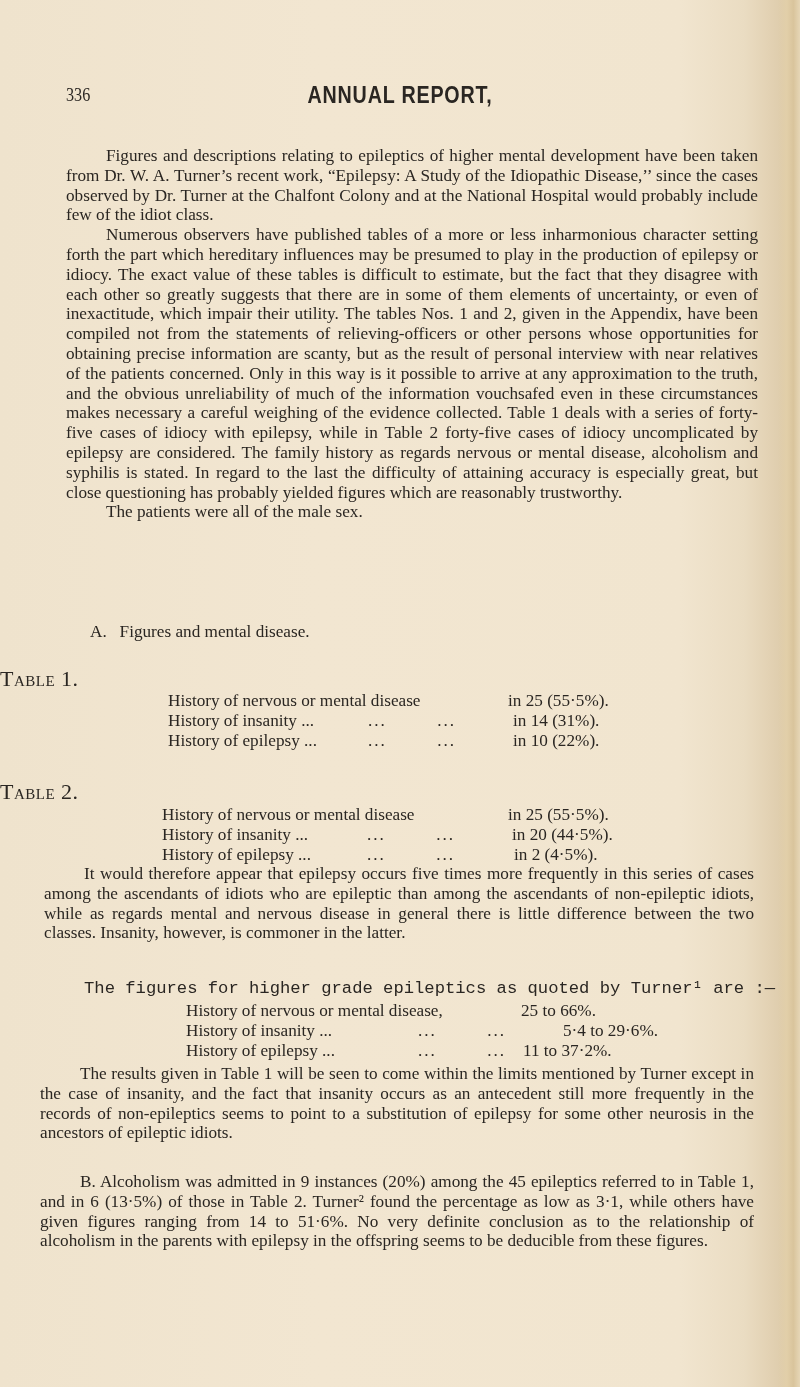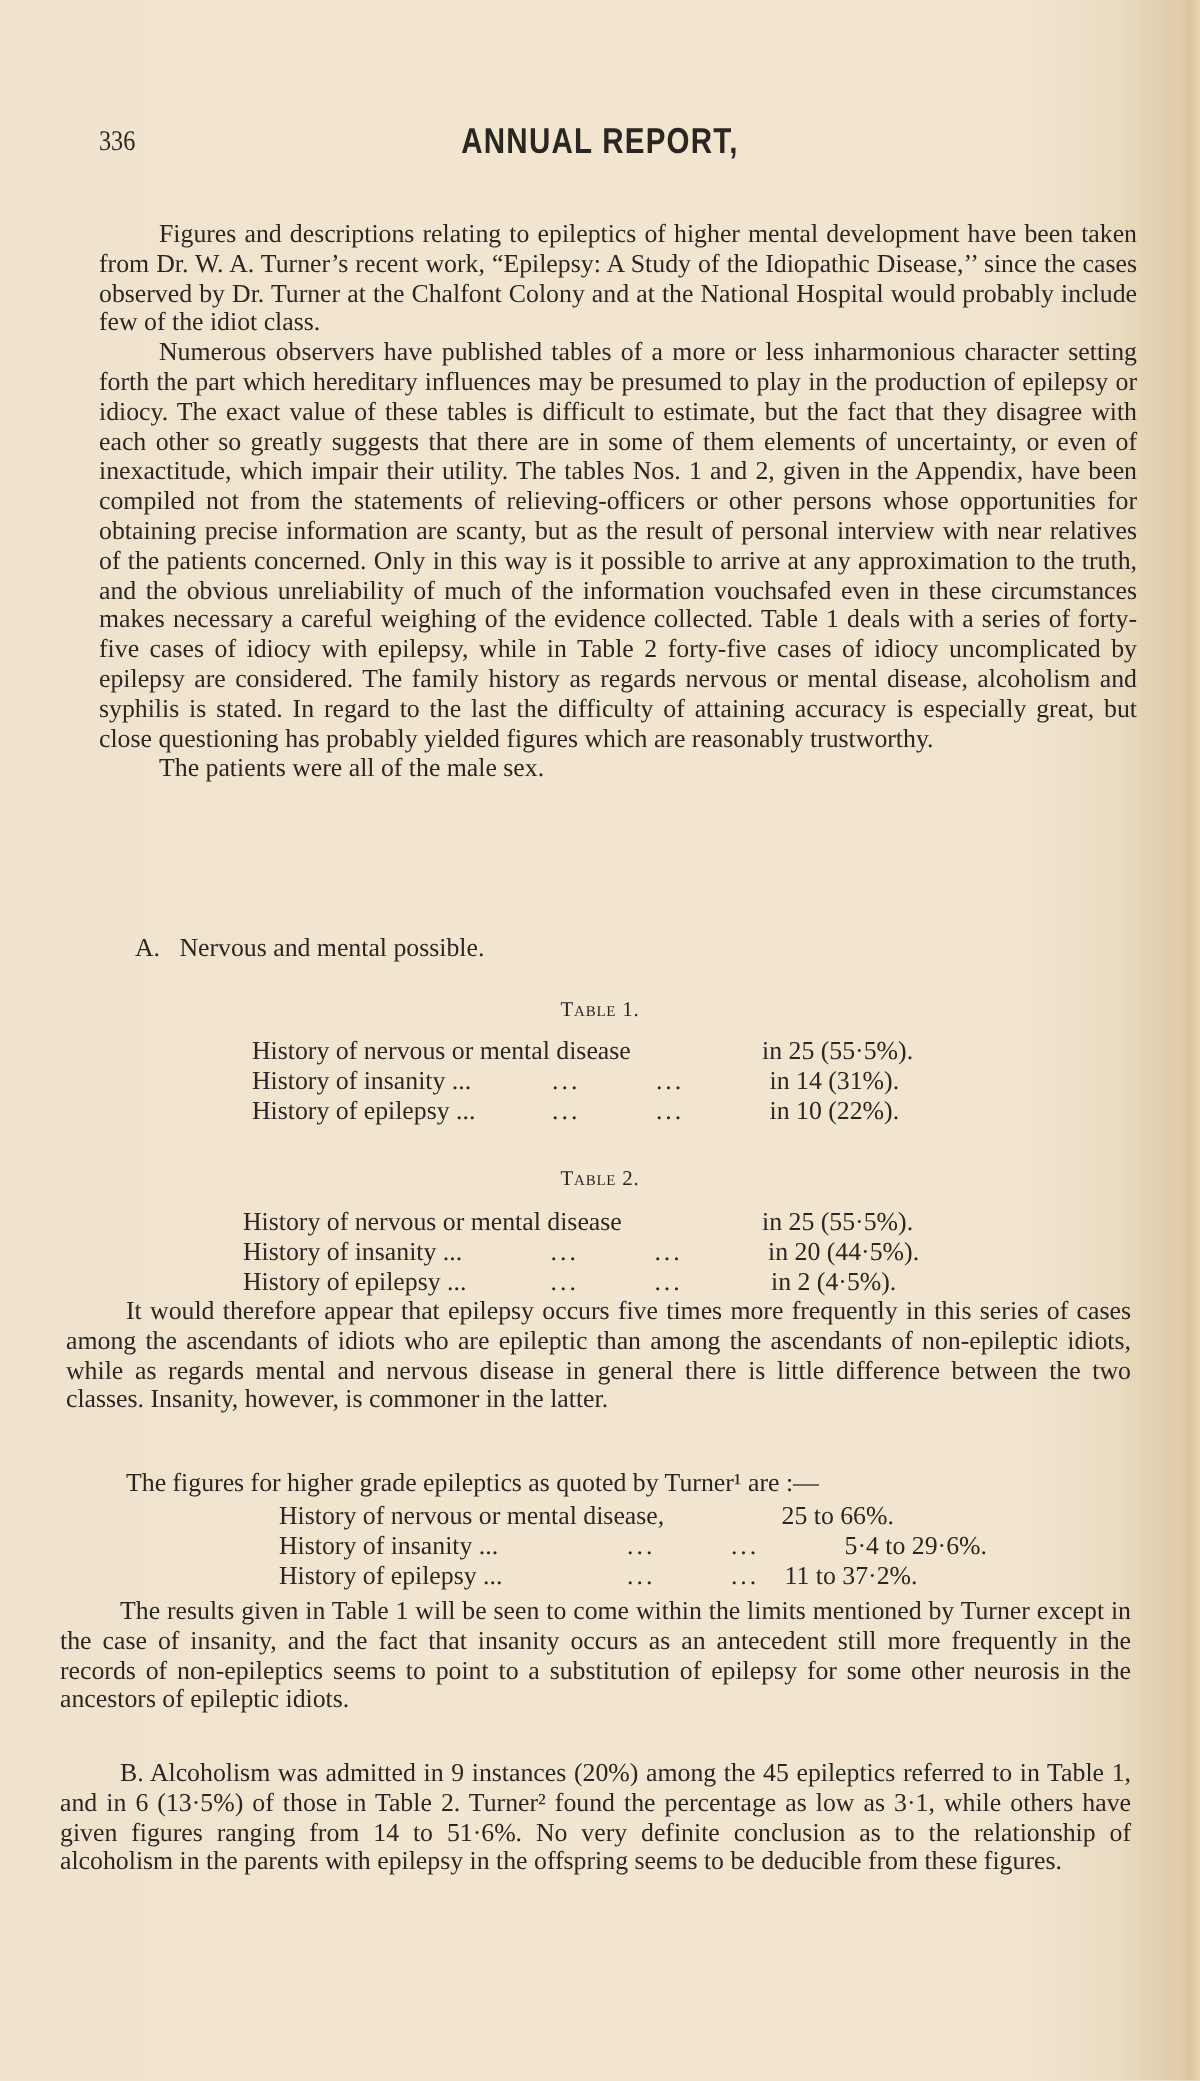--- a/index.html
+++ b/index.html
@@ -32,21 +32,21 @@
     transform: scaleX(0.82); transform-origin: center;
   }
   .body-text {
     position: absolute; left: 66px; width: 692px; font-size: 17.2px; line-height: 19.8px;
     text-align: justify;
   }
   .p { margin: 0; text-indent: 40px; }
   .p + .p { margin-top: 0; }
   .indent-line { position: absolute; font-size: 17.2px; }
   .table-title {
-    position: absolute; left: 0; width: 800px; text-align: center; font-size: 14px;
+    position: absolute; left: 0; width: 800px; text-align: left; font-size: 22px;
     font-variant: small-caps; letter-spacing: 0.5px;
   }
   .trow { position: absolute; font-size: 17.2px; white-space: nowrap; }
   .trow .lbl { position: absolute; left: 0; }
   .trow .dots { position: absolute; letter-spacing: 2px; }
   .trow .val { position: absolute; }
 </style>
 </head>
 <body>
 
@@ -57,21 +57,21 @@
     <span class="pagenum">336</span>
     <div class="running-title">ANNUAL REPORT,</div>
   </div>
 
   <div class="body-text" style="top:146px;">
     <p class="p">Figures and descriptions relating to epileptics of higher mental development have been taken from Dr. W. A. Turner’s recent work, “Epilepsy: A Study of the Idiopathic Disease,’’ since the cases observed by Dr. Turner at the Chalfont Colony and at the National Hospital would probably include few of the idiot class.</p>
     <p class="p">Numerous observers have published tables of a more or less inharmonious character setting forth the part which hereditary influences may be presumed to play in the production of epilepsy or idiocy. The exact value of these tables is difficult to estimate, but the fact that they disagree with each other so greatly suggests that there are in some of them elements of uncertainty, or even of inexactitude, which impair their utility. The tables Nos. 1 and 2, given in the Appendix, have been compiled not from the statements of relieving-officers or other persons whose opportunities for obtaining precise information are scanty, but as the result of personal interview with near relatives of the patients concerned. Only in this way is it possible to arrive at any approximation to the truth, and the obvious unreliability of much of the information vouchsafed even in these circumstances makes necessary a careful weighing of the evidence collected. Table 1 deals with a series of forty-five cases of idiocy with epilepsy, while in Table 2 forty-five cases of idiocy uncomplicated by epilepsy are considered. The family history as regards nervous or mental disease, alcoholism and syphilis is stated. In regard to the last the difficulty of attaining accuracy is especially great, but close questioning has probably yielded figures which are reasonably trustworthy.</p>
     <p class="p">The patients were all of the male sex.</p>
   </div>
 
-  <div class="indent-line" style="left:90px; top:622px; white-space:pre;">A.   Nervous and mental possible.</div>
+  <div class="indent-line" style="left:90px; top:622px; white-space:pre;">A.   Figures and mental disease.</div>
 
   <div class="table-title" style="top:666px;">Table 1.</div>
   <div>
     <div class="trow" style="left:168px; top:691px;">
       <span class="lbl">History of nervous or mental disease</span>
       <span class="val" style="left:340px;">in 25 (55·5%).</span>
     </div>
     <div class="trow" style="left:168px; top:711px;">
       <span class="lbl">History of insanity ...</span>
       <span class="dots" style="left:200px; white-space:pre;">...        ...</span>
@@ -99,21 +99,21 @@
       <span class="lbl">History of epilepsy ...</span>
       <span class="dots" style="left:205px; white-space:pre;">...        ...</span>
       <span class="val" style="left:352px;">in 2 (4·5%).</span>
     </div>
   </div>
 
   <div class="body-text" style="top:864px; left:44px; width:710px;">
     <p class="p">It would therefore appear that epilepsy occurs five times more frequently in this series of cases among the ascendants of idiots who are epileptic than among the ascendants of non-epileptic idiots, while as regards mental and nervous disease in general there is little difference between the two classes. Insanity, however, is commoner in the latter.</p>
   </div>
 
-  <div class="indent-line" style="left:84px; top:979px;">The figures for higher grade epileptics as quoted by Turner¹ are :—</div>
+  <div class="indent-line" style="left:84px; top:979px;font-family:Liberation Mono, monospace;">The figures for higher grade epileptics as quoted by Turner¹ are :—</div>
 
   <div>
     <div class="trow" style="left:186px; top:1001px;">
       <span class="lbl">History of nervous or mental disease,</span>
       <span class="val" style="left:335px;">25 to 66%.</span>
     </div>
     <div class="trow" style="left:186px; top:1021px;">
       <span class="lbl">History of insanity ...</span>
       <span class="dots" style="left:232px; white-space:pre;">...        ...</span>
       <span class="val" style="left:337px;margin-left:40px;">5·4 to 29·6%.</span>

